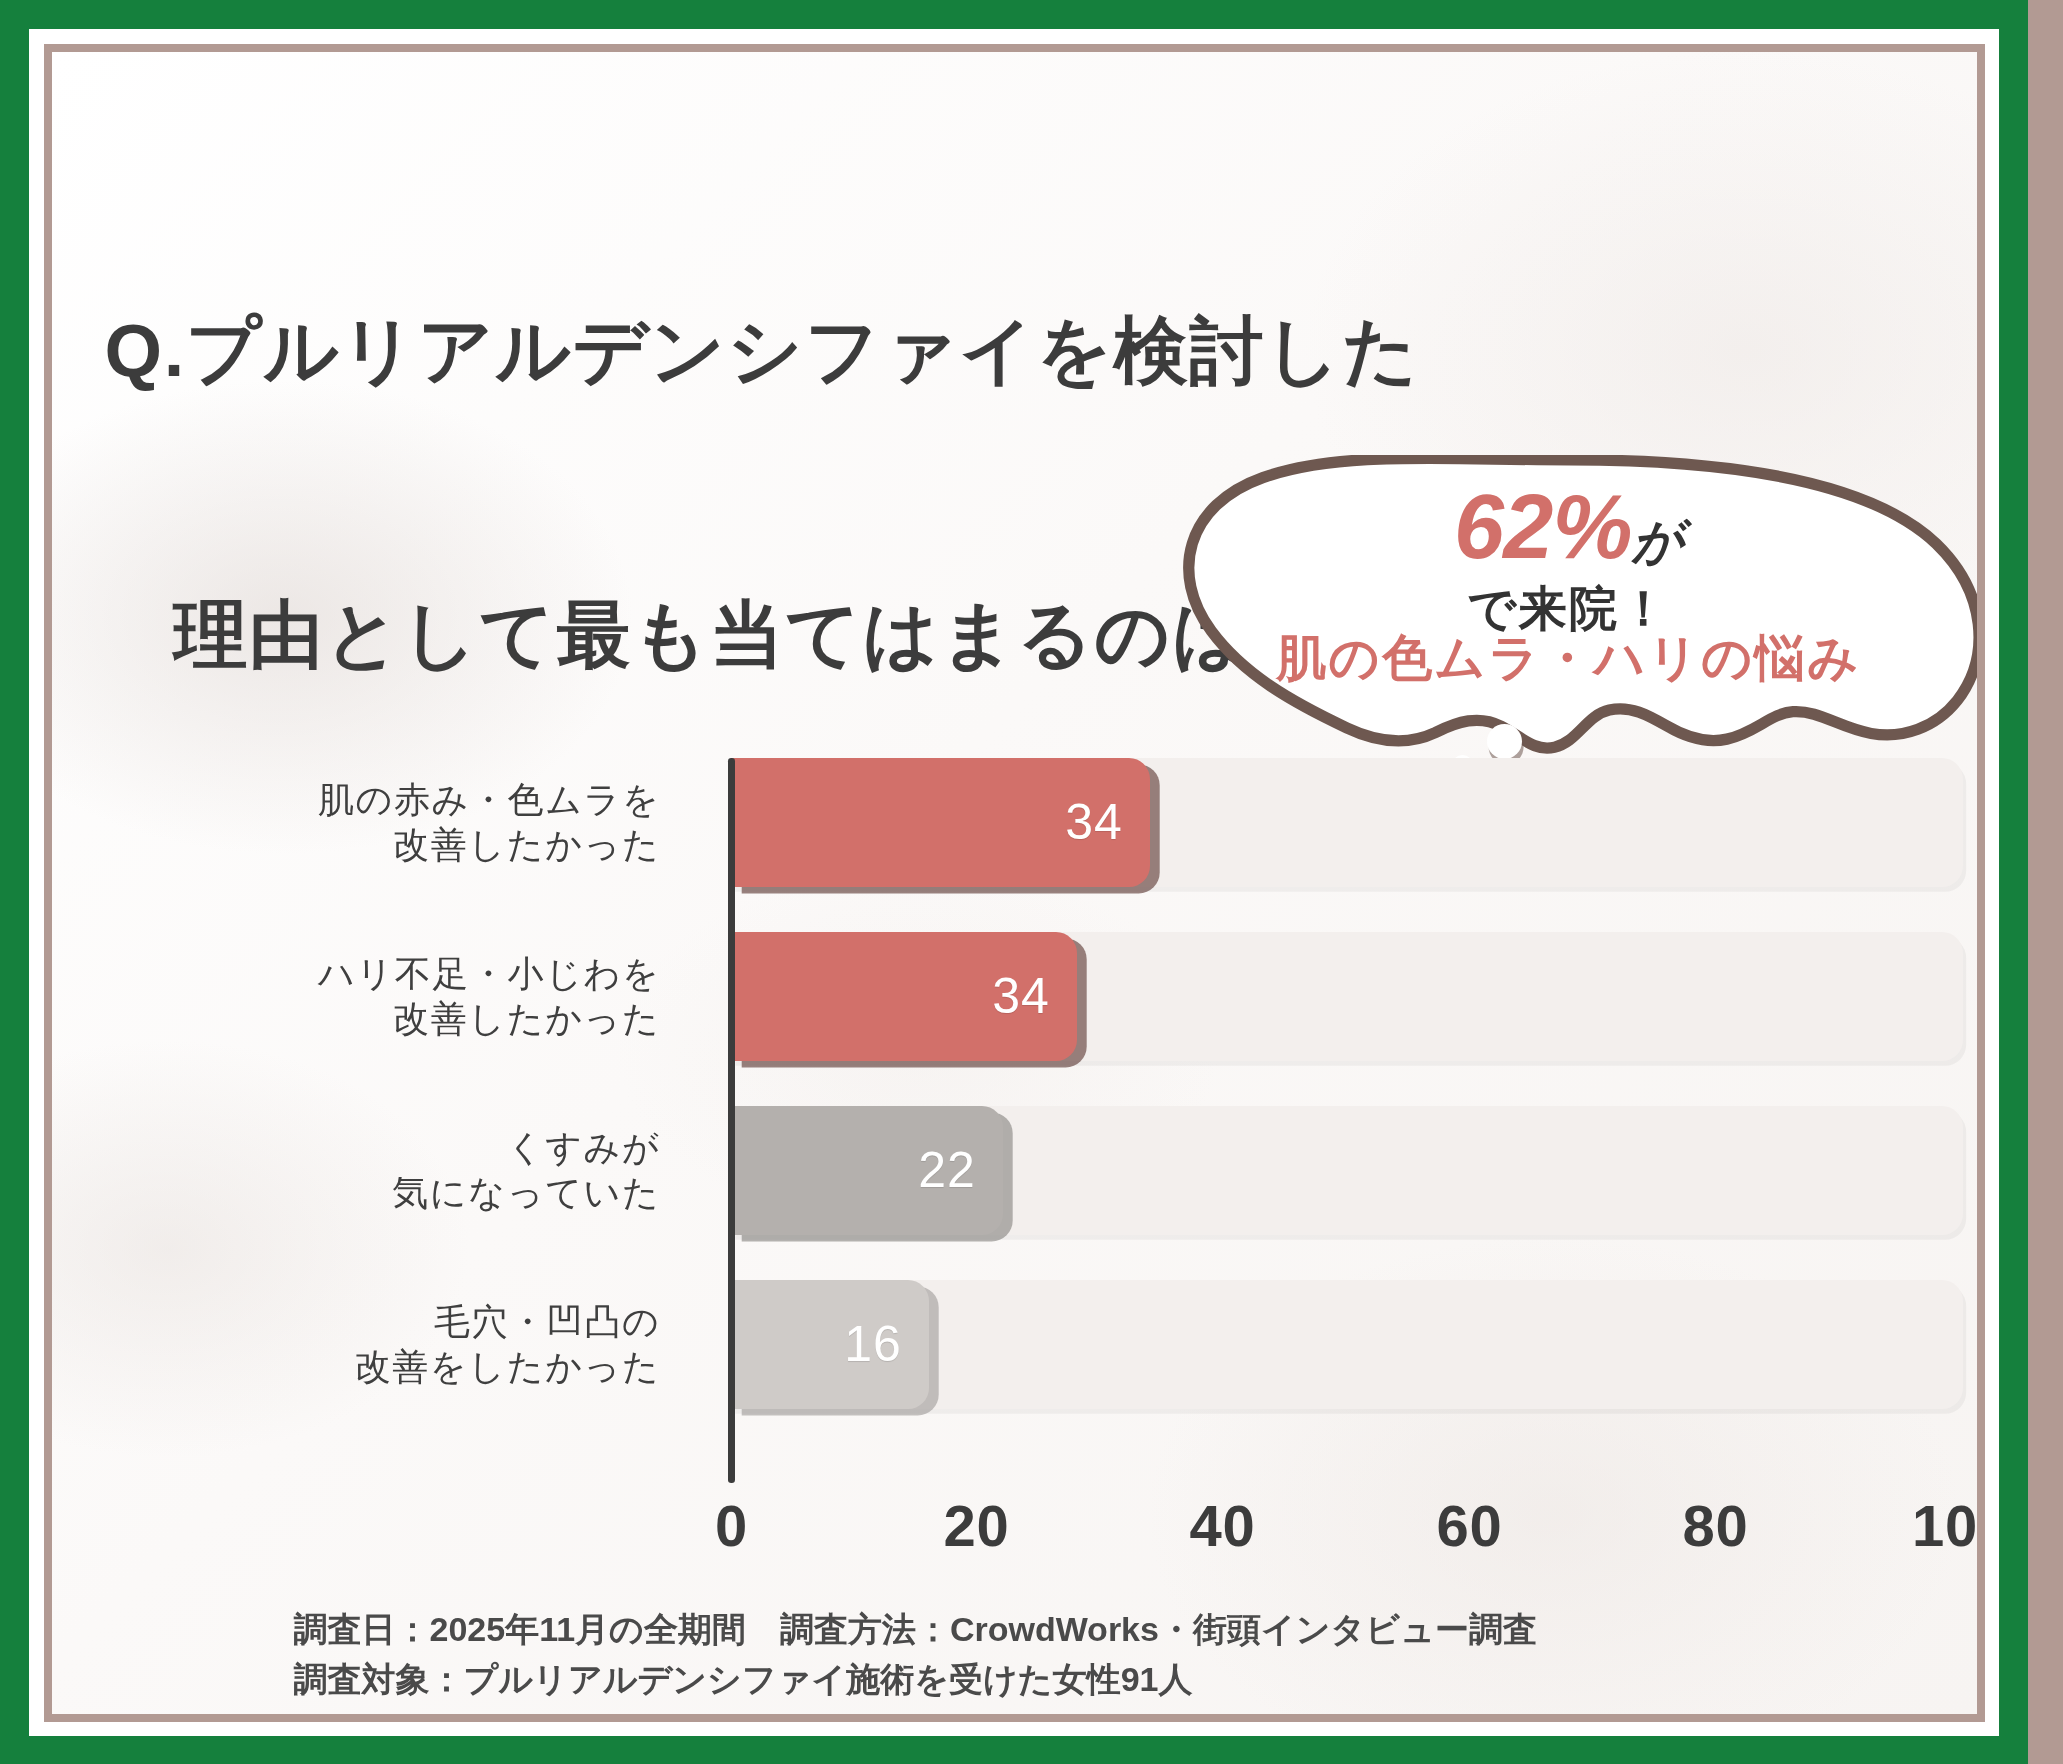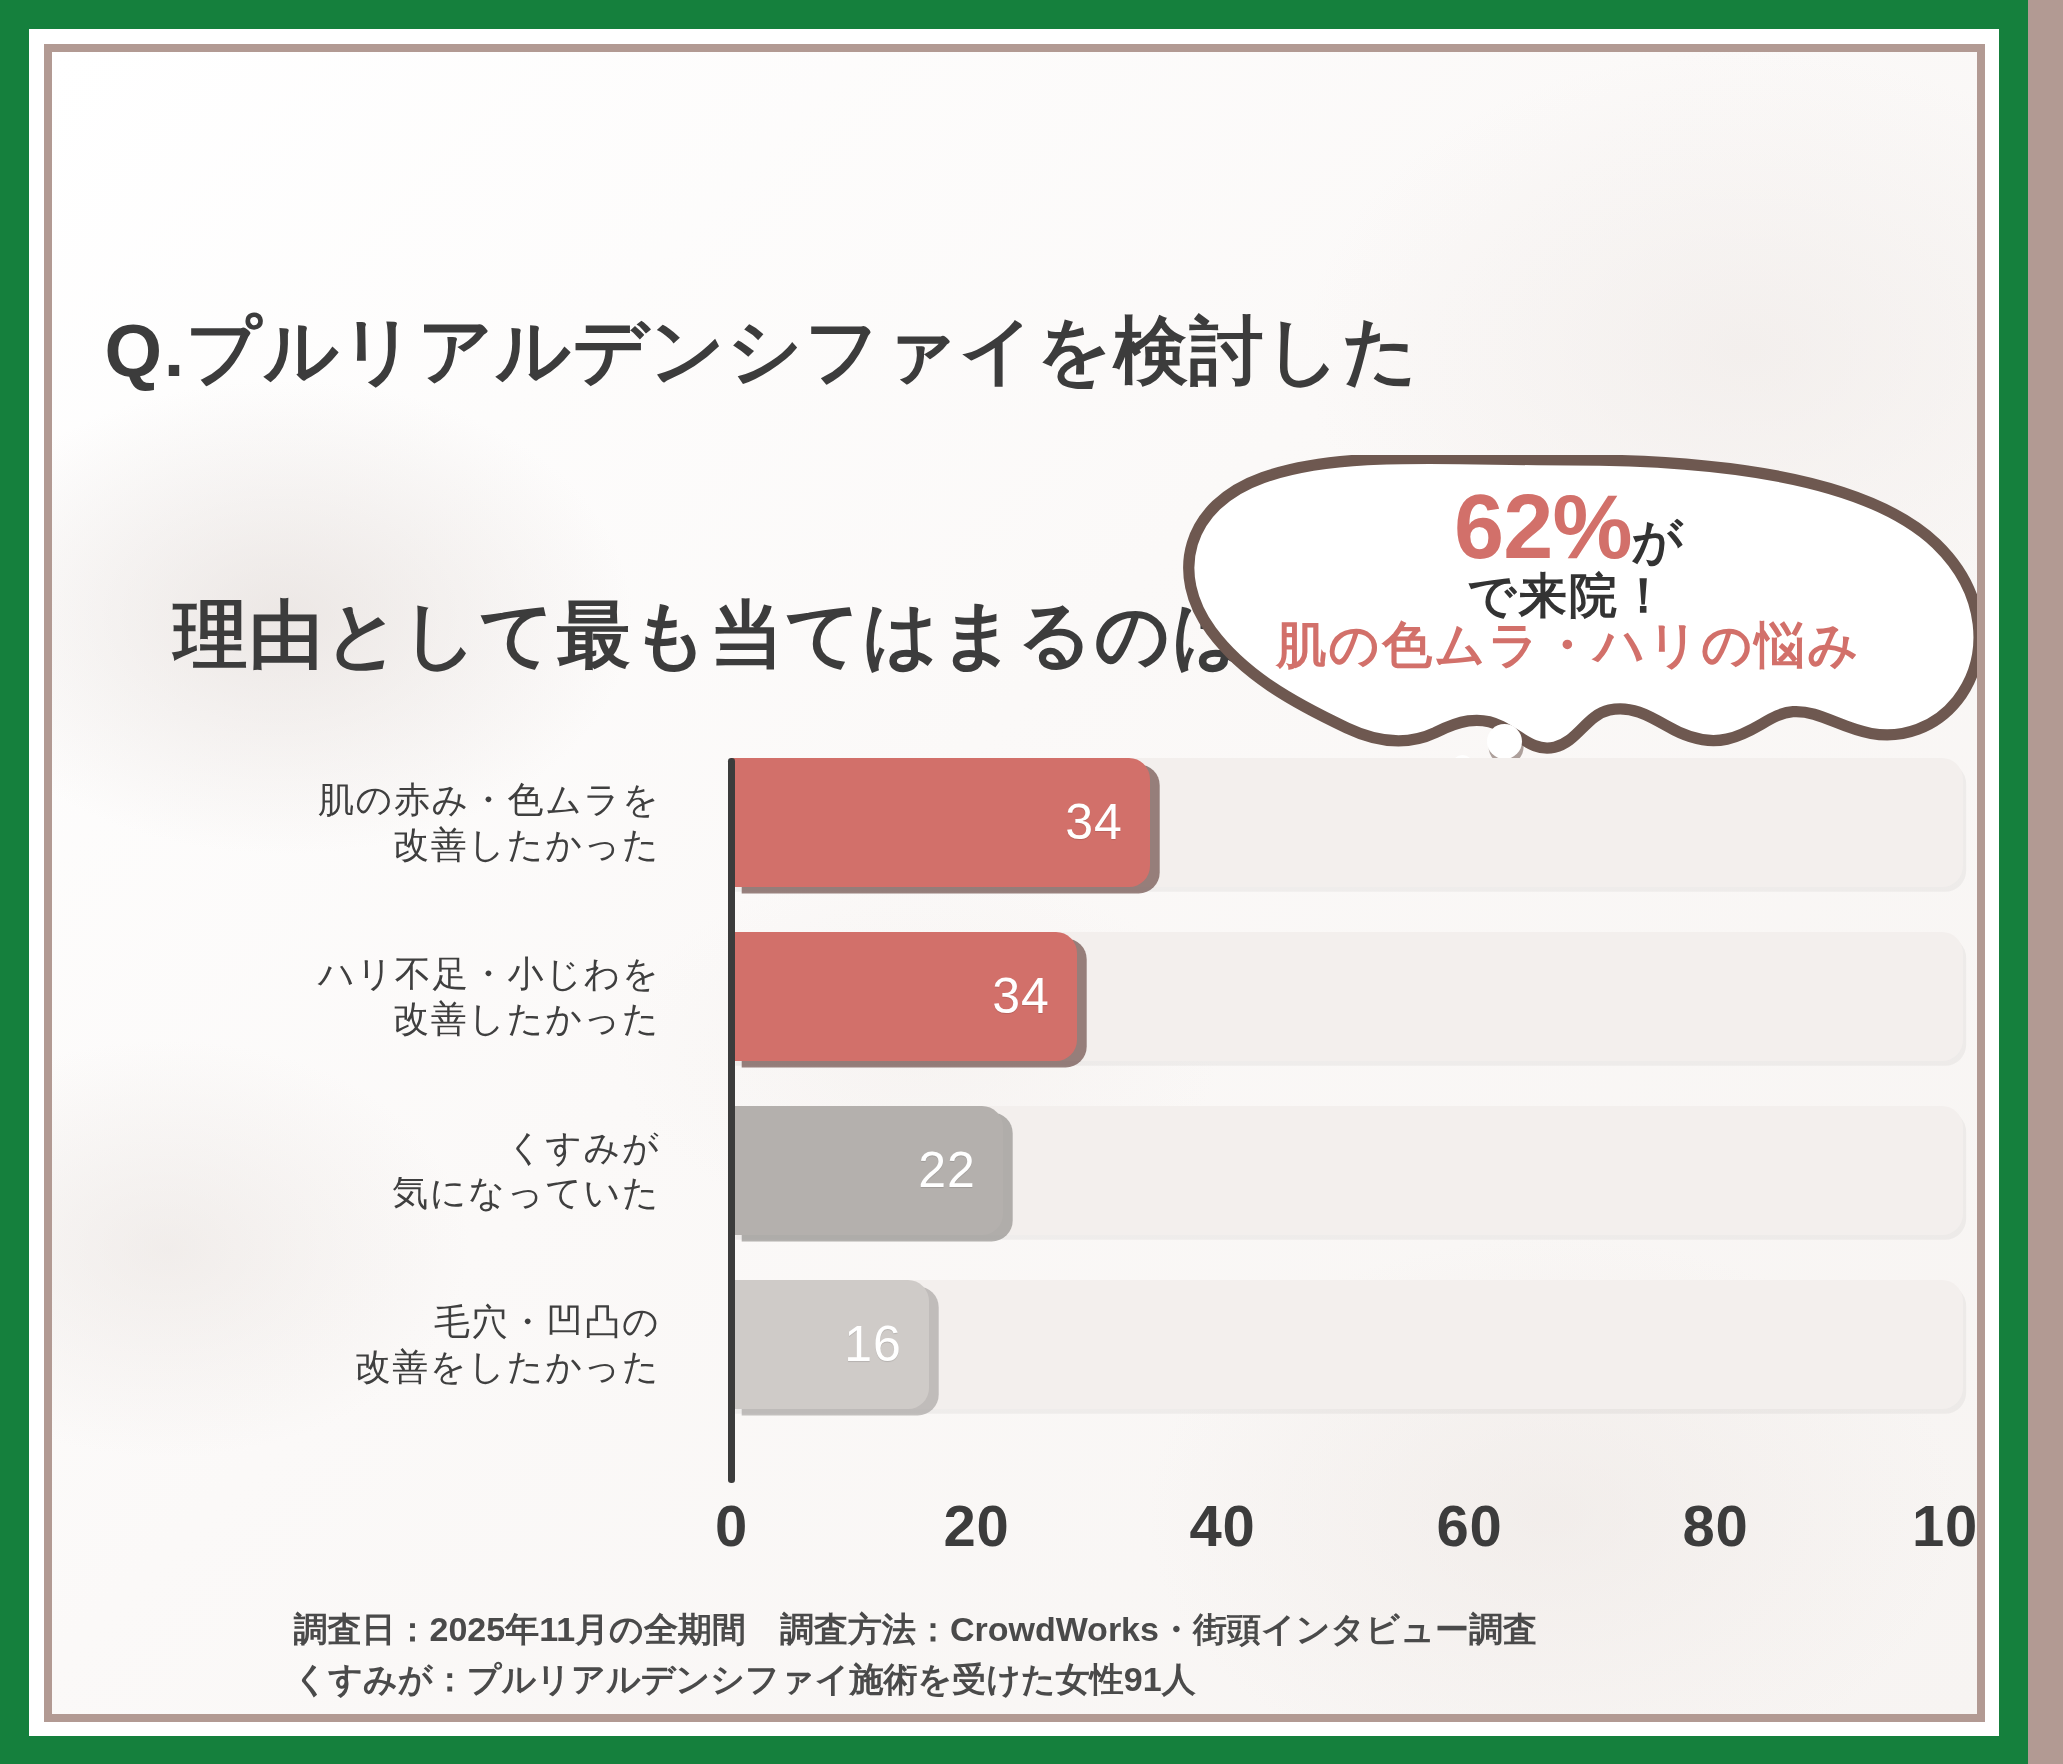--- a/index.html
+++ b/index.html
@@ -66,20 +66,22 @@
   }
   #bubble-svg{position:absolute;left:0;top:0;width:854px;height:339px;}
   #bubble-text{
     position:absolute;left:0;top:27px;width:854px;
     text-align:center;
     line-height:1.0;
   }
   #bubble-line1{
     display:block;
     font-size:0;
+    margin-bottom:13px;
+    font-style:italic;
   }
   #bubble-pct{
     font-size:90px;font-weight:700;color:#d2706a;letter-spacing:-0.8px;
     vertical-align:baseline;
   }
   #bubble-ga{
     font-size:50px;font-weight:700;color:#333333;vertical-align:baseline;
   }
   #bubble-line2{
     display:block;font-size:50px;font-weight:700;color:#d2706a;
@@ -237,20 +239,20 @@
           <span class="tick" style="left:680px">0</span>
           <span class="tick" style="left:925px">20</span>
           <span class="tick" style="left:1171px">40</span>
           <span class="tick" style="left:1418px">60</span>
           <span class="tick" style="left:1664px">80</span>
           <span class="tick" style="left:1910px">100</span>
         </div>
 
         <div id="footer">
           <span class="foot-line">調査日：2025年11月の全期間　調査方法：CrowdWorks・街頭インタビュー調査</span>
-          <span class="foot-line">くすみが：プルリアルデンシファイ施術を受けた女性91人</span>
+          <span class="foot-line">調査対象：プルリアルデンシファイ施術を受けた女性91人</span>
         </div>
 
       </div>
     </div>
   </div>
 </div>
 
 
 </body></html>

